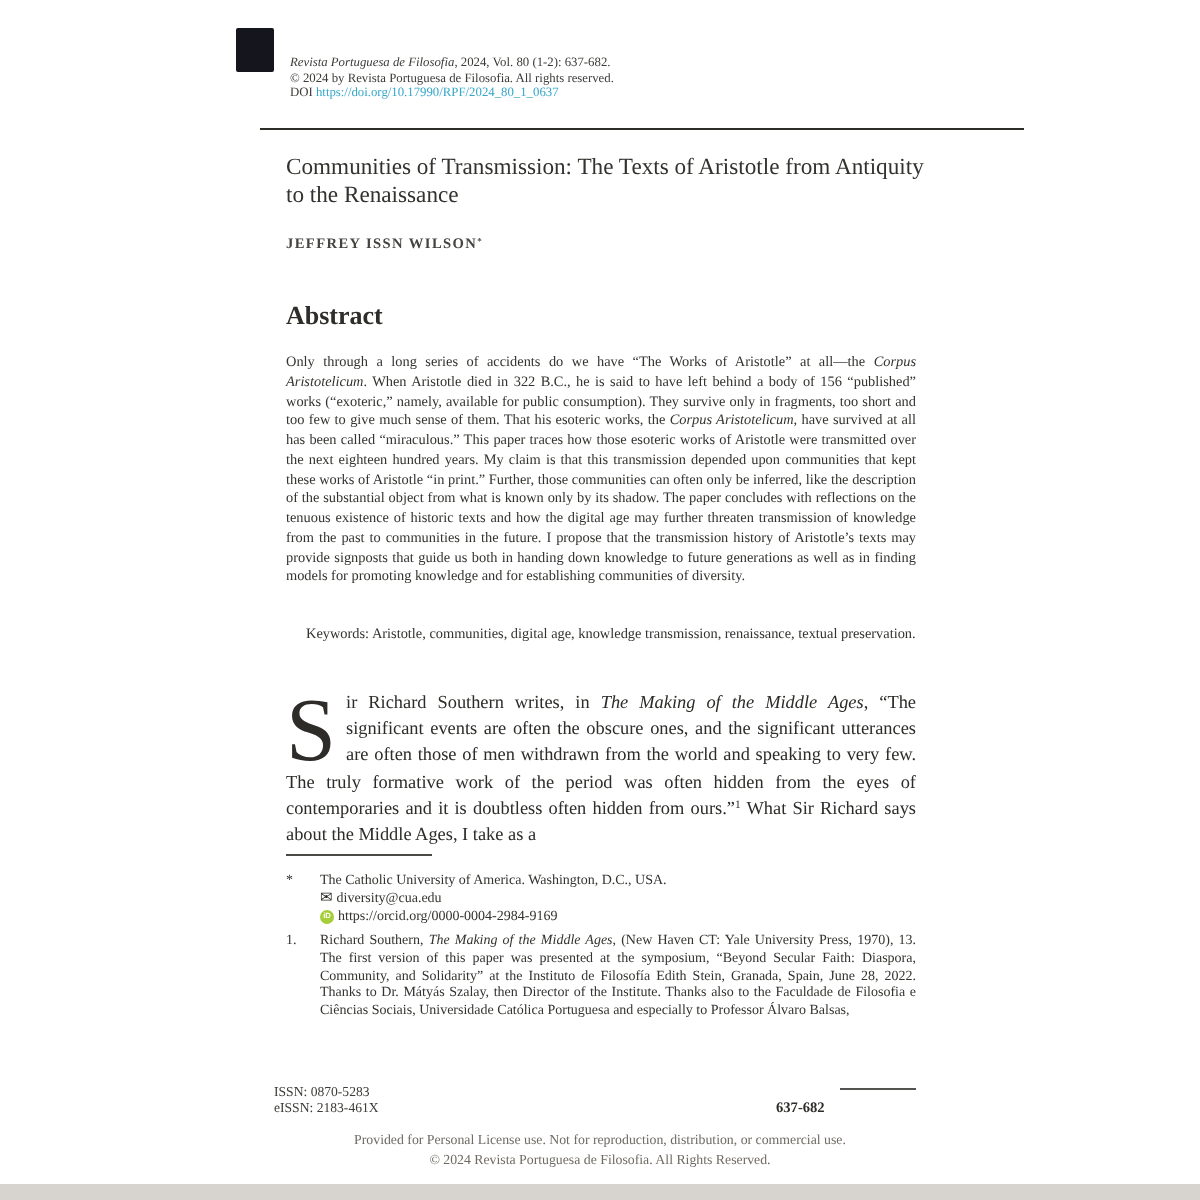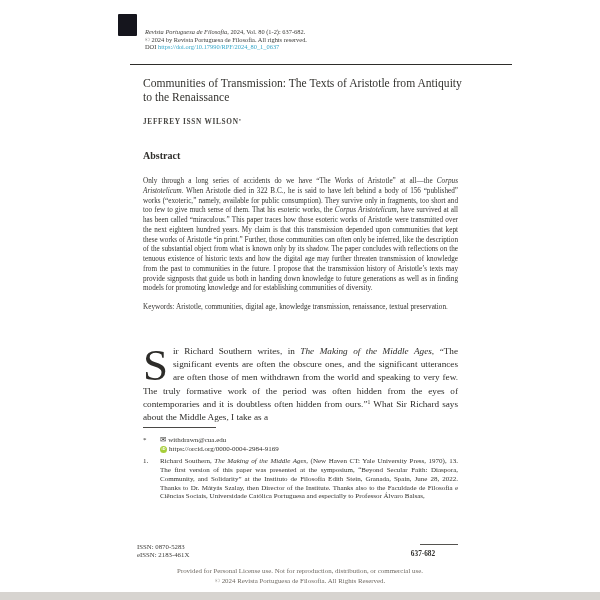--- a/index.html
+++ b/index.html
@@ -18,40 +18,40 @@
   .logo{position:absolute;left:118px;top:14px;width:19px;height:22px;background:#15151d;border-radius:1px;}
   
   .header-meta{position:absolute;left:145px;top:28px;width:360px;font-size:6.4px;line-height:7.7px;color:var(--ink-soft);}
   .doi-link{color:var(--doi-link);text-decoration:none;cursor:pointer;}
   .top-rule{position:absolute;left:130px;top:64px;width:382px;height:0;border-top:1.2px solid #2e2d2a;}
   
   .title{position:absolute;left:143px;top:77px;width:322px;font-size:11.6px;line-height:13.6px;color:#33322e;font-weight:400;margin:0;}
   .author{position:absolute;left:143px;top:117px;font-size:7.3px;letter-spacing:0.7px;font-weight:700;color:#454440;}
   sup{font-size:62%;line-height:0;position:relative;top:-0.45em;vertical-align:baseline;}
   
-  .abstract-heading{position:absolute;left:143px;top:150px;font-size:10px;font-weight:700;color:#2e2d2a;}
+  .abstract-heading{position:absolute;left:143px;top:150px;font-size:13px;font-weight:700;color:#2e2d2a;}
   .abstract-body{position:absolute;left:143px;top:177px;width:315px;font-size:7.2px;line-height:9.75px;text-align:justify;color:#34332f;margin:0;}
-  .keywords{position:absolute;left:143px;top:303px;width:315px;font-size:7.2px;line-height:9.75px;color:#34332f;padding-left:41px;text-indent:-41px;margin:0;box-sizing:border-box;}
+  .keywords{position:absolute;left:143px;top:303px;width:315px;font-size:7.2px;line-height:9.75px;color:#34332f;padding-left:41px;text-indent:-41px;margin:10px;box-sizing:border-box;}
   
   .main-para{position:absolute;left:143px;top:345px;width:315px;font-size:9.2px;line-height:13.2px;text-align:justify;color:#2d2c29;margin:0;}
   .dropcap{float:left;font-size:45px;line-height:36px;padding:2px 5px 0 0;color:#2d2c29;}
   
   .fn-sep{position:absolute;left:143px;top:427px;width:73px;height:0;border-top:0.9px solid #4a4946;}
   .footnotes{position:absolute;left:143px;top:436px;width:315px;font-size:7px;line-height:8.9px;color:#34332f;}
   .fn-row{display:flex;}
   .fn-marker{width:17px;flex:none;}
   .fn-text{flex:1;text-align:justify;}
   .fn-note{margin-top:3px;}
   .contact-line{display:flex;align-items:center;gap:2px;}
   .envelope{font-size:7.5px;line-height:8px;color:#2d2c29;}
   .orcid-badge{display:inline-flex;align-items:center;justify-content:center;width:7px;height:7px;border-radius:50%;background:var(--orcid-green);color:#ffffff;font-size:3.8px;font-family:"Liberation Sans",sans-serif;font-weight:700;flex:none;}
   
   .issn-block{position:absolute;left:137px;top:543px;font-size:6.8px;line-height:8px;color:#3c3b38;}
   .range-rule{position:absolute;left:420px;top:544px;width:38px;height:0;border-top:0.9px solid #55534f;}
-  .page-range{position:absolute;left:388px;top:549px;width:70px;text-align:center;font-size:7.3px;font-weight:700;color:#2d2c29;}
+  .page-range{position:absolute;left:388px;top:549px;width:70px;text-align:left;font-size:7.3px;font-weight:700;color:#2d2c29;}
   
   .footer-license{position:absolute;left:0;top:566px;width:600px;text-align:center;font-size:6.9px;line-height:9.6px;color:var(--footer-text);}
   .bottom-strip{position:absolute;left:0;top:592px;width:600px;height:8px;background:#d7d4d0;}
 </style>
 </head>
 <body>
 
 <div class="page">
 
   <div class="logo"></div>
@@ -77,23 +77,24 @@
   <p class="keywords"><span>Keywords:</span> <span>Aristotle, communities, digital age, knowledge transmission, renaissance, textual preservation.</span></p>
 
   <p class="main-para"><span class="dropcap">S</span><span><span>ir Richard Southern writes, in </span><span style="font-style: italic;">The Making of the Middle Ages</span><span>, “The significant events are often the obscure ones, and the significant utterances are often those of men withdrawn from the world and speaking to very few. The truly formative work of the period was often hidden from the eyes of contemporaries and it is doubtless often hidden from ours.”</span><sup>1</sup><span> What Sir Richard says about the Middle Ages, I take as a</span></span></p>
 
   <div class="fn-sep"></div>
 
   <div class="footnotes">
     <div class="fn-row">
       <div class="fn-marker">*</div>
       <div class="fn-text">
+        <div>The Catholic University of America. Washington, D.C., USA.</div>
         <div class="contact-line">
           <span class="envelope">✉</span>
-          <span>withdrawn@cua.edu</span>
+          <span>diversity@cua.edu</span>
         </div>
         <div class="contact-line">
           <span class="orcid-badge">iD</span>
           <span>https://orcid.org/0000-0004-2984-9169</span>
         </div>
       </div>
     </div>
     <div class="fn-row fn-note">
       <div class="fn-marker">1.</div>
       <div class="fn-text"><span>Richard Southern, </span><span style="font-style: italic;">The Making of the Middle Ages</span><span>, (New Haven CT: Yale University Press, 1970), 13. The first version of this paper was presented at the symposium, “Beyond Secular Faith: Diaspora, Community, and Solidarity” at the Instituto de Filosofía Edith Stein, Granada, Spain, June 28, 2022. Thanks to Dr. Mátyás Szalay, then Director of the Institute. Thanks also to the Faculdade de Filosofia e Ciências Sociais, Universidade Católica Portuguesa and especially to Professor Álvaro Balsas,</span></div>

